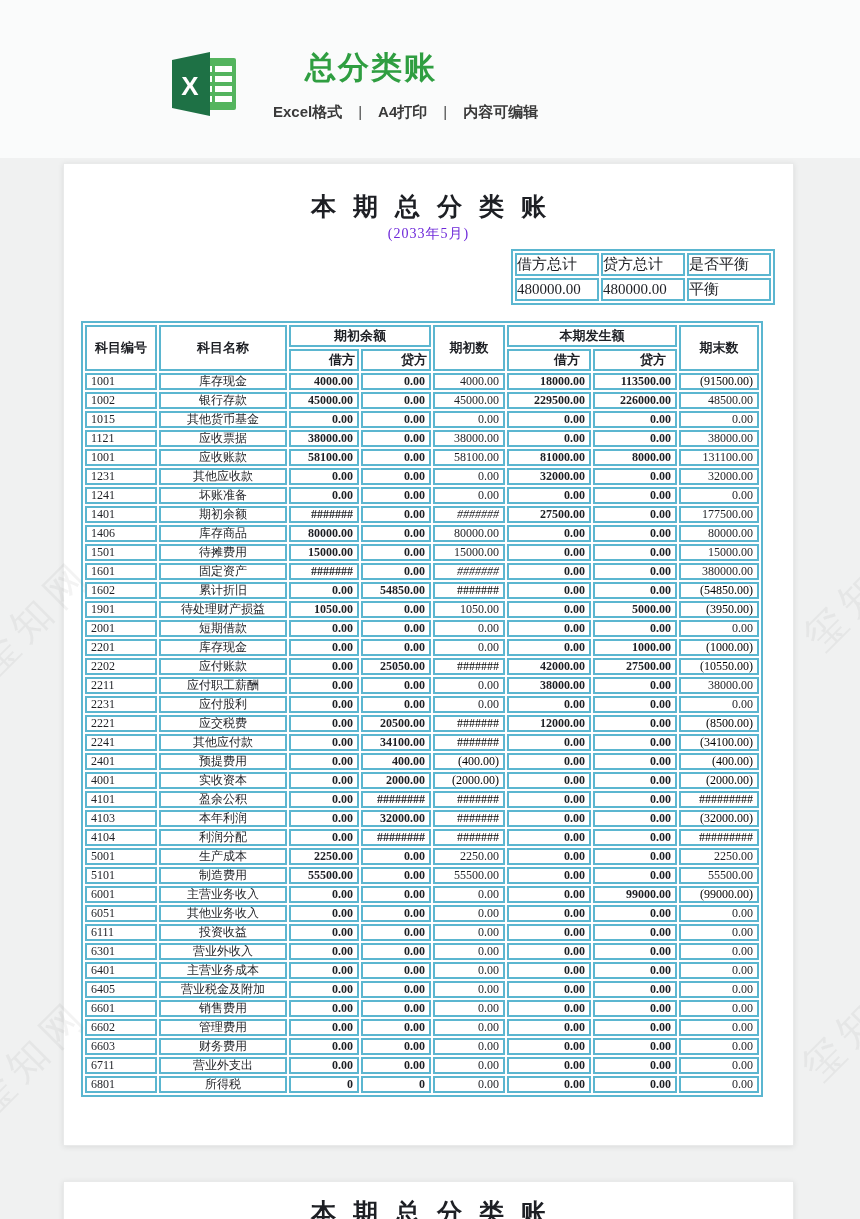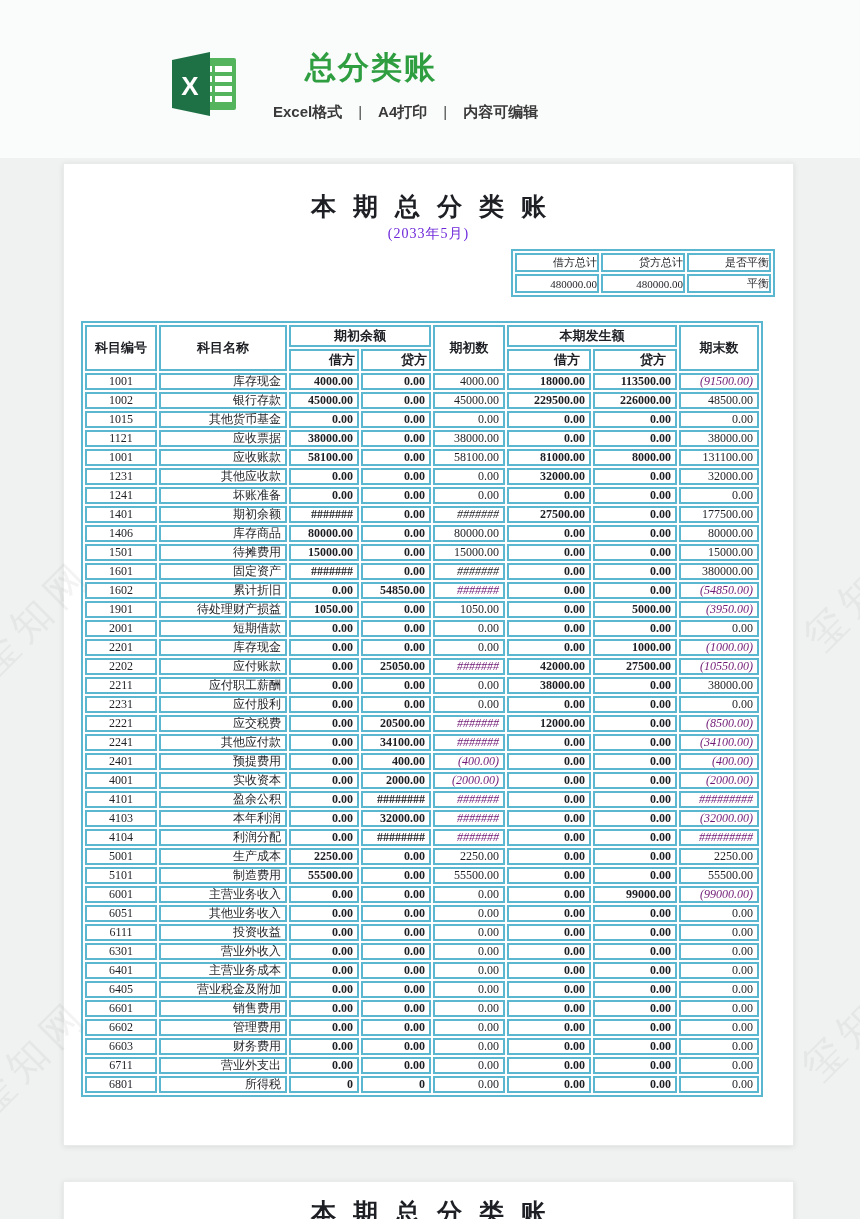--- a/index.html
+++ b/index.html
@@ -48,35 +48,35 @@
   .tbl-wrap { display:inline-block; border:2px solid #5bb6d0; background:#ffffff; }
   table.xl { border-collapse:separate; border-spacing:2px; table-layout:fixed; }
   table.xl td, table.xl th {
     border:2px solid #5bb6d0; background:#ffffff;
     font-family:"Liberation Serif", serif; color:#1d1f24;
     overflow:hidden; white-space:nowrap;
   }
 
   
   .summary-pos { position:absolute; top:85px; right:18px; }
-  .summary td { width:84px; height:16px; text-align:right; font-size:11px; color:#1f2430; }
+  .summary td { width:84px; height:16px; text-align:left; font-size:15px; color:#1f2430; }
 
   
   .ledger-pos { position:absolute; top:157px; left:17px; }
   .ledger th {
     font-family:"Liberation Sans", sans-serif; font-weight:bold;
     font-size:13px; color:#14161a; text-align:center; height:20px;
   }
   .ledger th.h2 { height:21px;padding-left:36px; }
   .ledger td { height:14px; font-size:12px; line-height:13px; padding:0 4px; }
-  .ledger td.c-code { text-align:center; }
-  .ledger td.c-name { text-align:right; }
+  .ledger td.c-code { text-align:left; }
+  .ledger td.c-name { text-align:center; }
   .ledger td.c-num  { text-align:right; }
   .ledger td.b   { font-weight:bold; }
-  .ledger td.red { color:#701a75; font-style:italic; }
+  .ledger td.red { color:#000000; }
   .ledger td.it  { font-style:italic; }
 
   
   .wm {
     position:absolute; z-index:5; pointer-events:none;
     font-size:40px; letter-spacing:8px; color:rgba(140,140,140,.10);
     transform:rotate(-45deg); white-space:nowrap;
   }
   .wm1 { left:-38px;  top:590px; }
   .wm2 { left:790px;  top:565px; }

